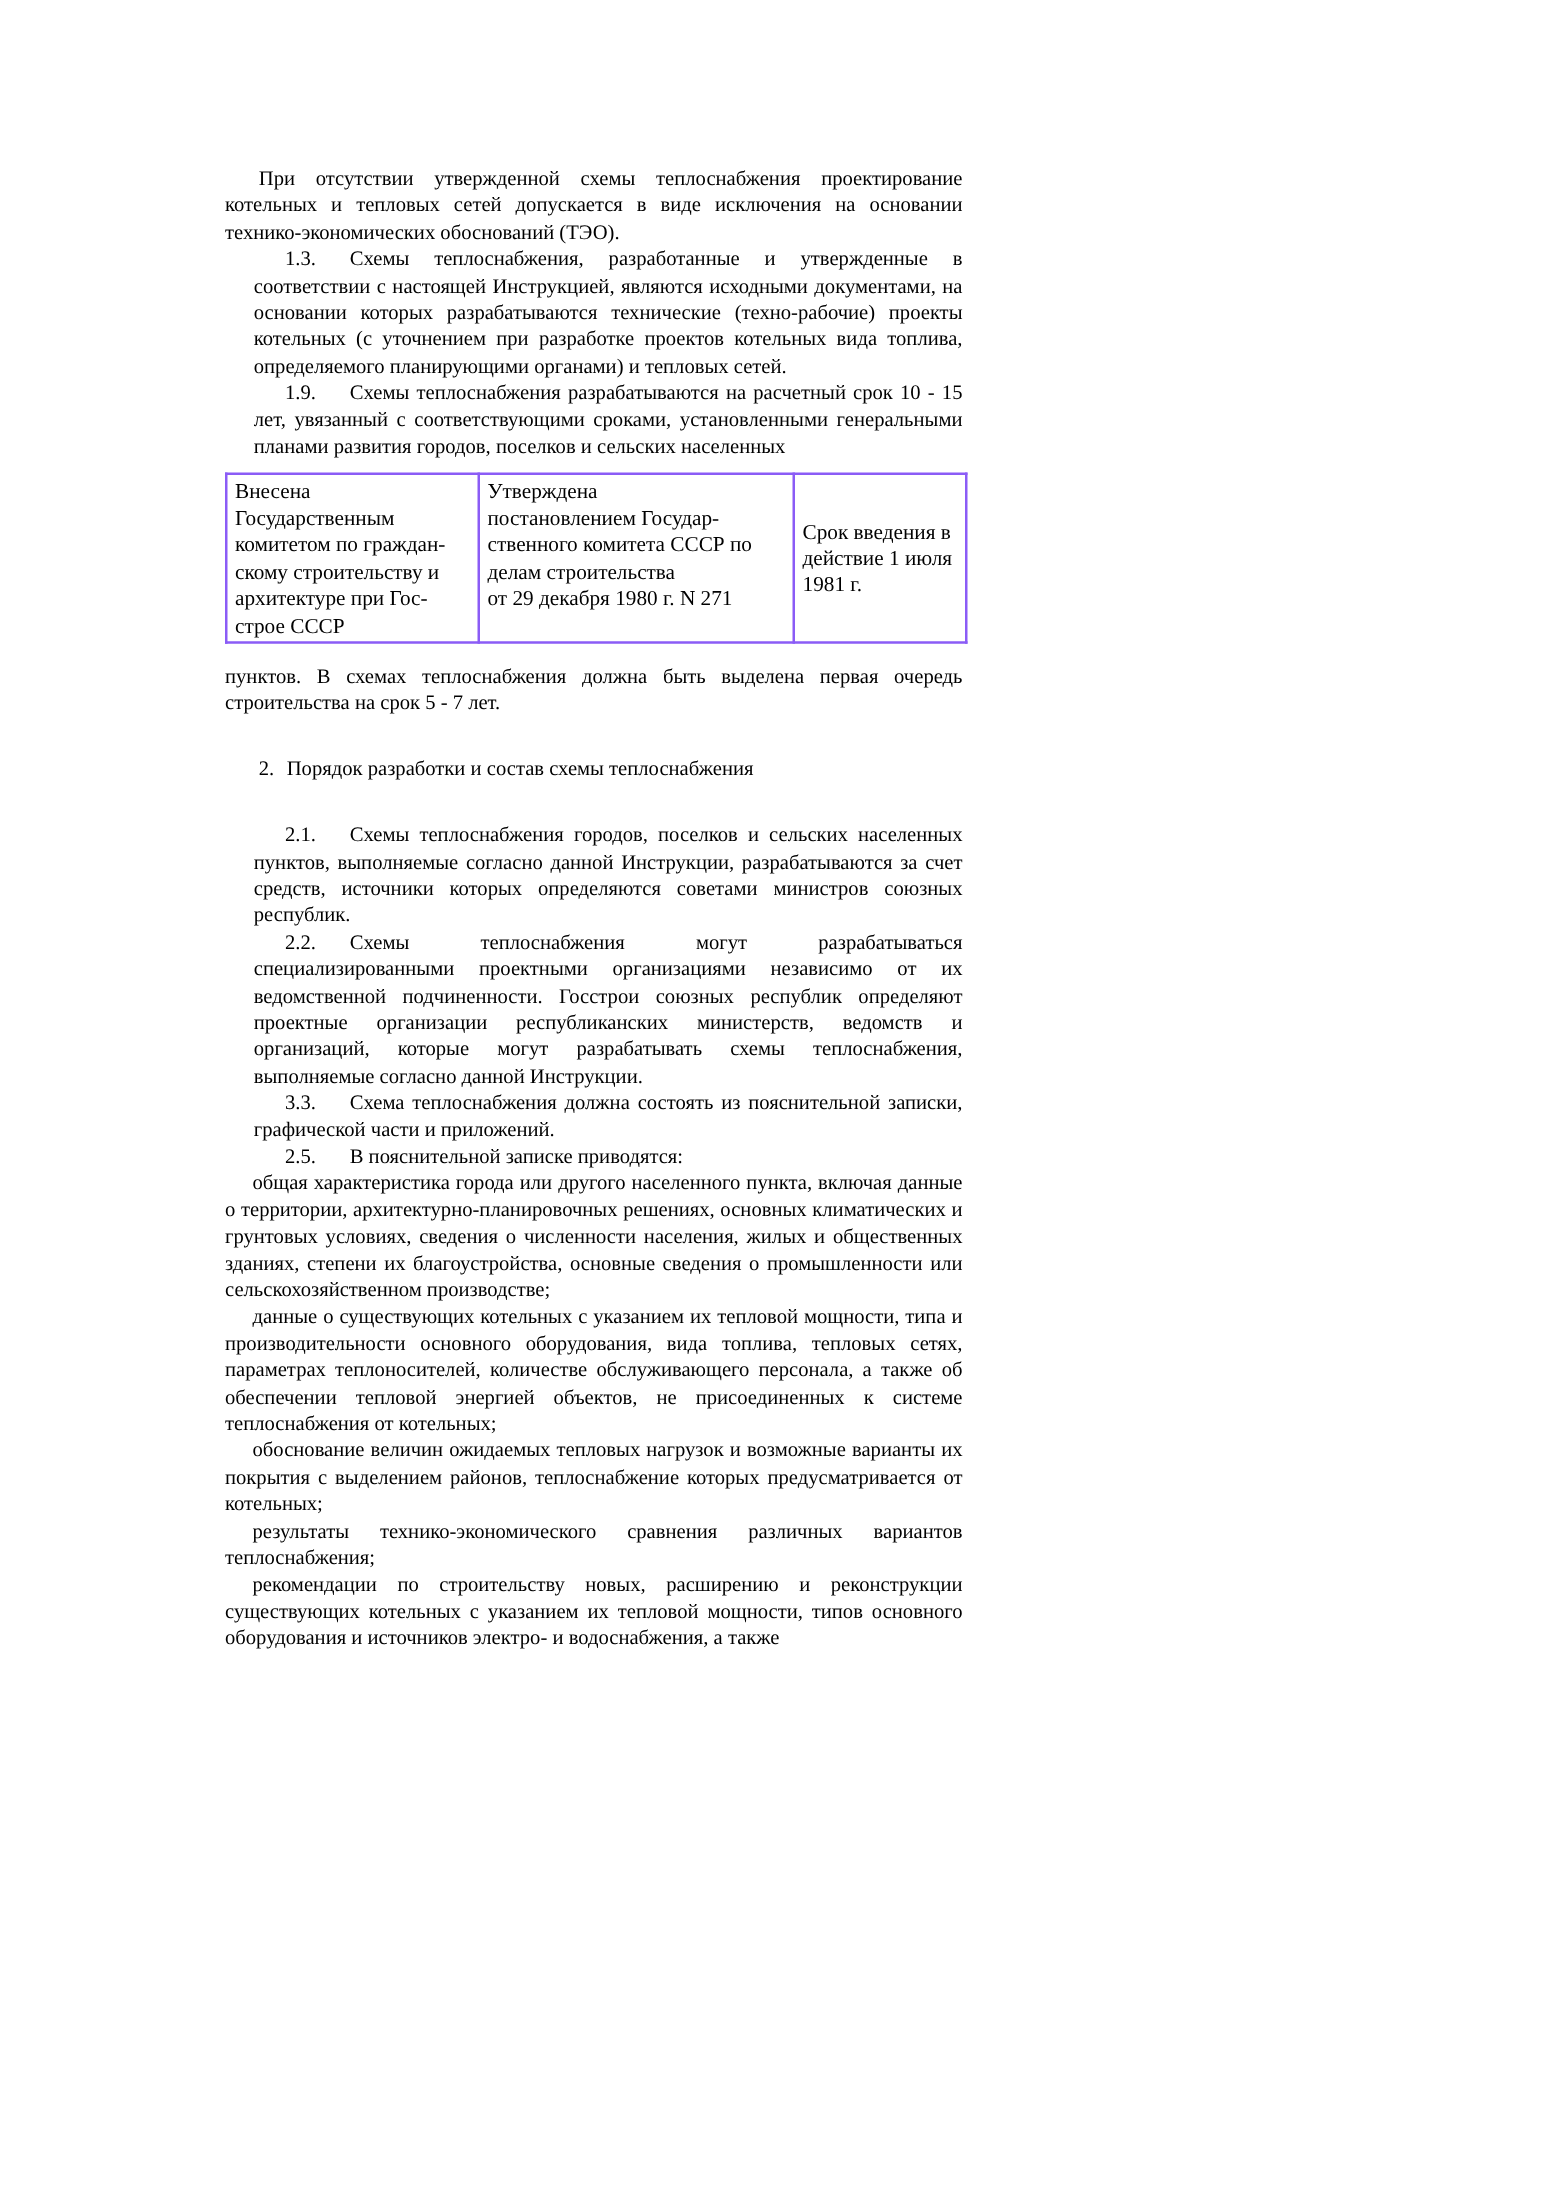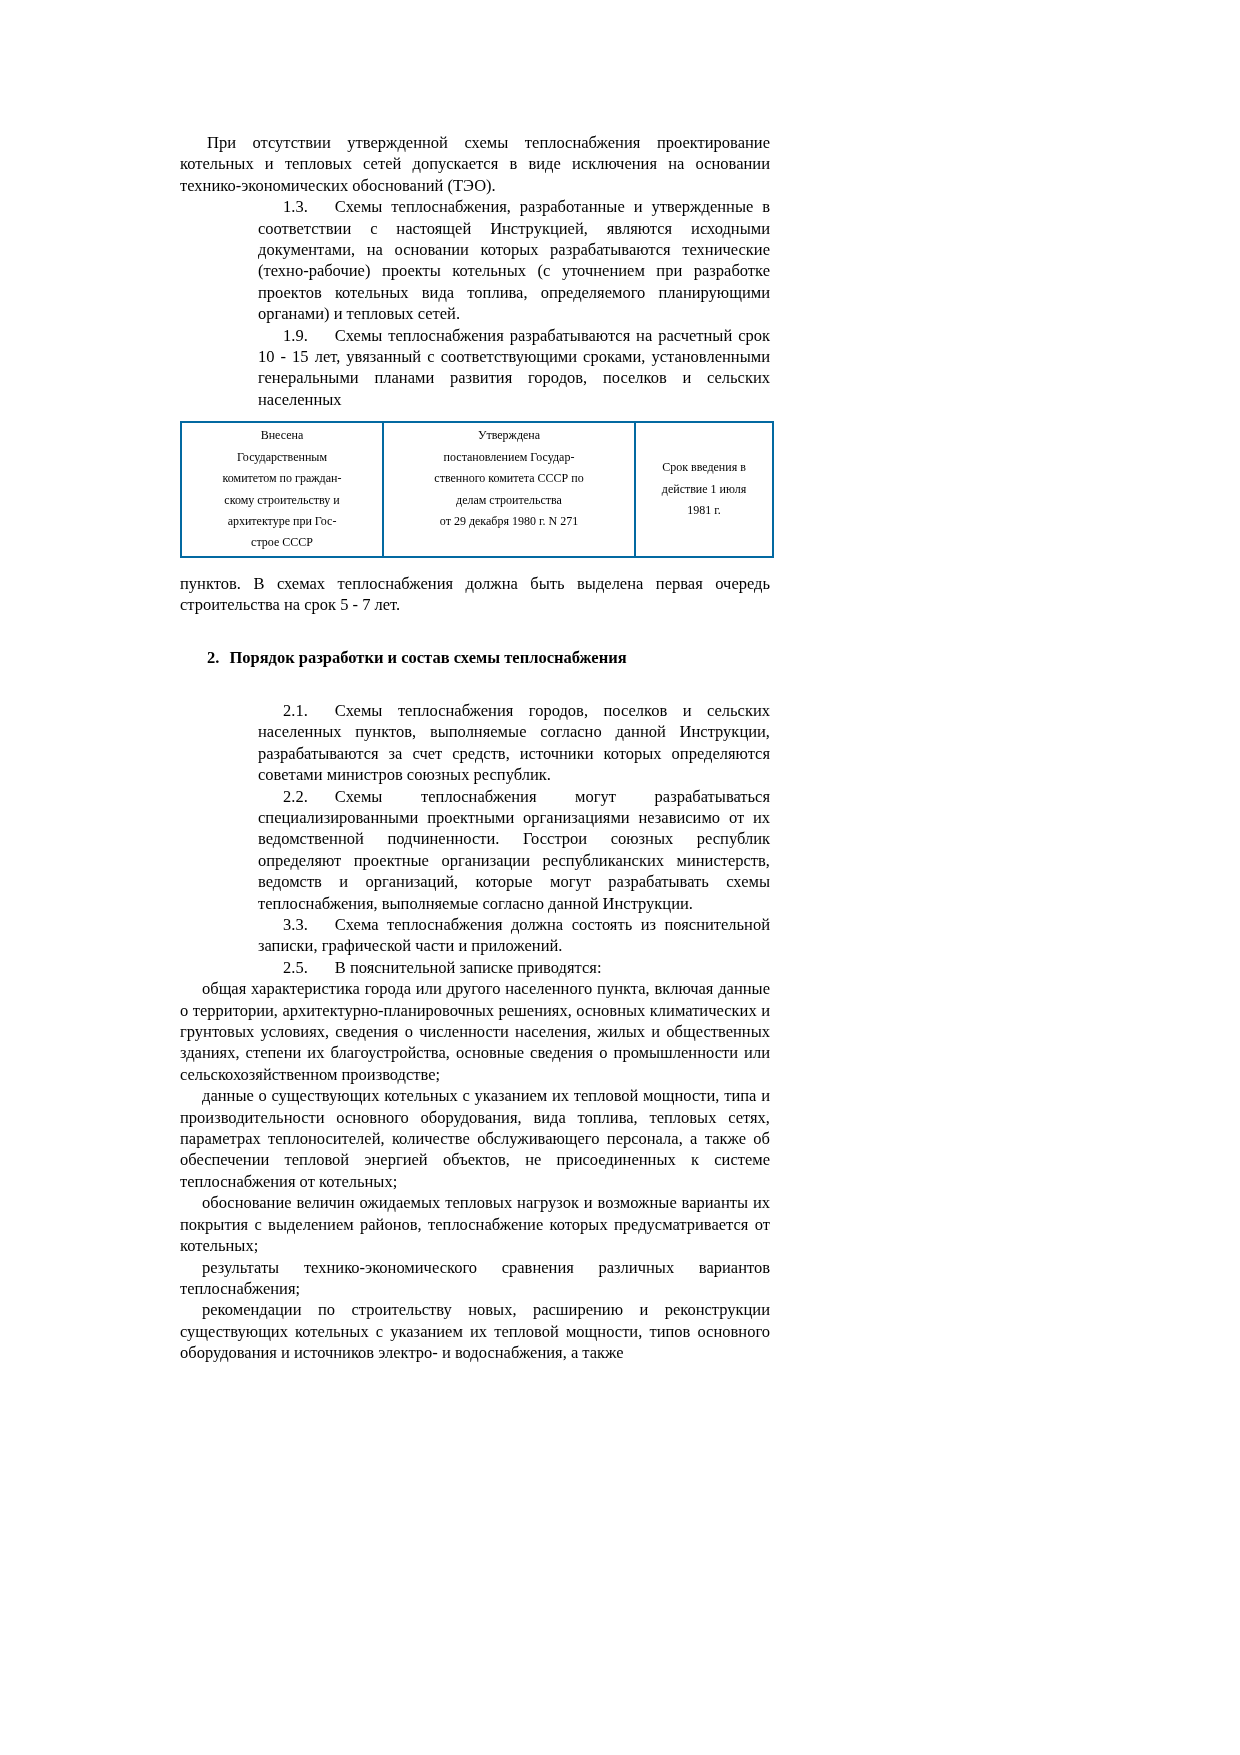--- a/index.html
+++ b/index.html
@@ -25,46 +25,44 @@
     font-size: 16.5px;
     line-height: 21.4px;
   }
   p.para {
     margin: 0;
     text-align: justify;
   }
   p.indent { text-indent: 27px; }
   p.indent-sm { text-indent: 22px; }
   p.block {
-    margin-left: 78px;
+    margin-left: 23px;
     text-indent: 25px;
   }
   span.num {
     padding-right: 27px;
   }
   p.heading {
     margin: 31px 0 32px 0;
     text-align: left;
     text-indent: 27px;
-    font-weight: bold;
   }
   p.heading .num { padding-right: 10px; }
   table.info-table {
     border-collapse: collapse;
     width: 592px;
     margin: 11px 0 15px 0;
     table-layout: fixed;
   }
   table.info-table td {
-    border: 2px solid #0369a1;
-    text-align: center;
+    border: 2px solid #8b5cf6;
     vertical-align: top;
     white-space: pre-line;
     padding: 2px 6px;
-    font-size: 12px;
+    font-size: 17px;
     line-height: 21.4px;
   }
   table.info-table td.mid { vertical-align: middle; }
   col.c1 { width: 202px; }
   col.c2 { width: 252px; }
   col.c3 { width: 138px; }
 </style>
 </head>
 <body>
 

